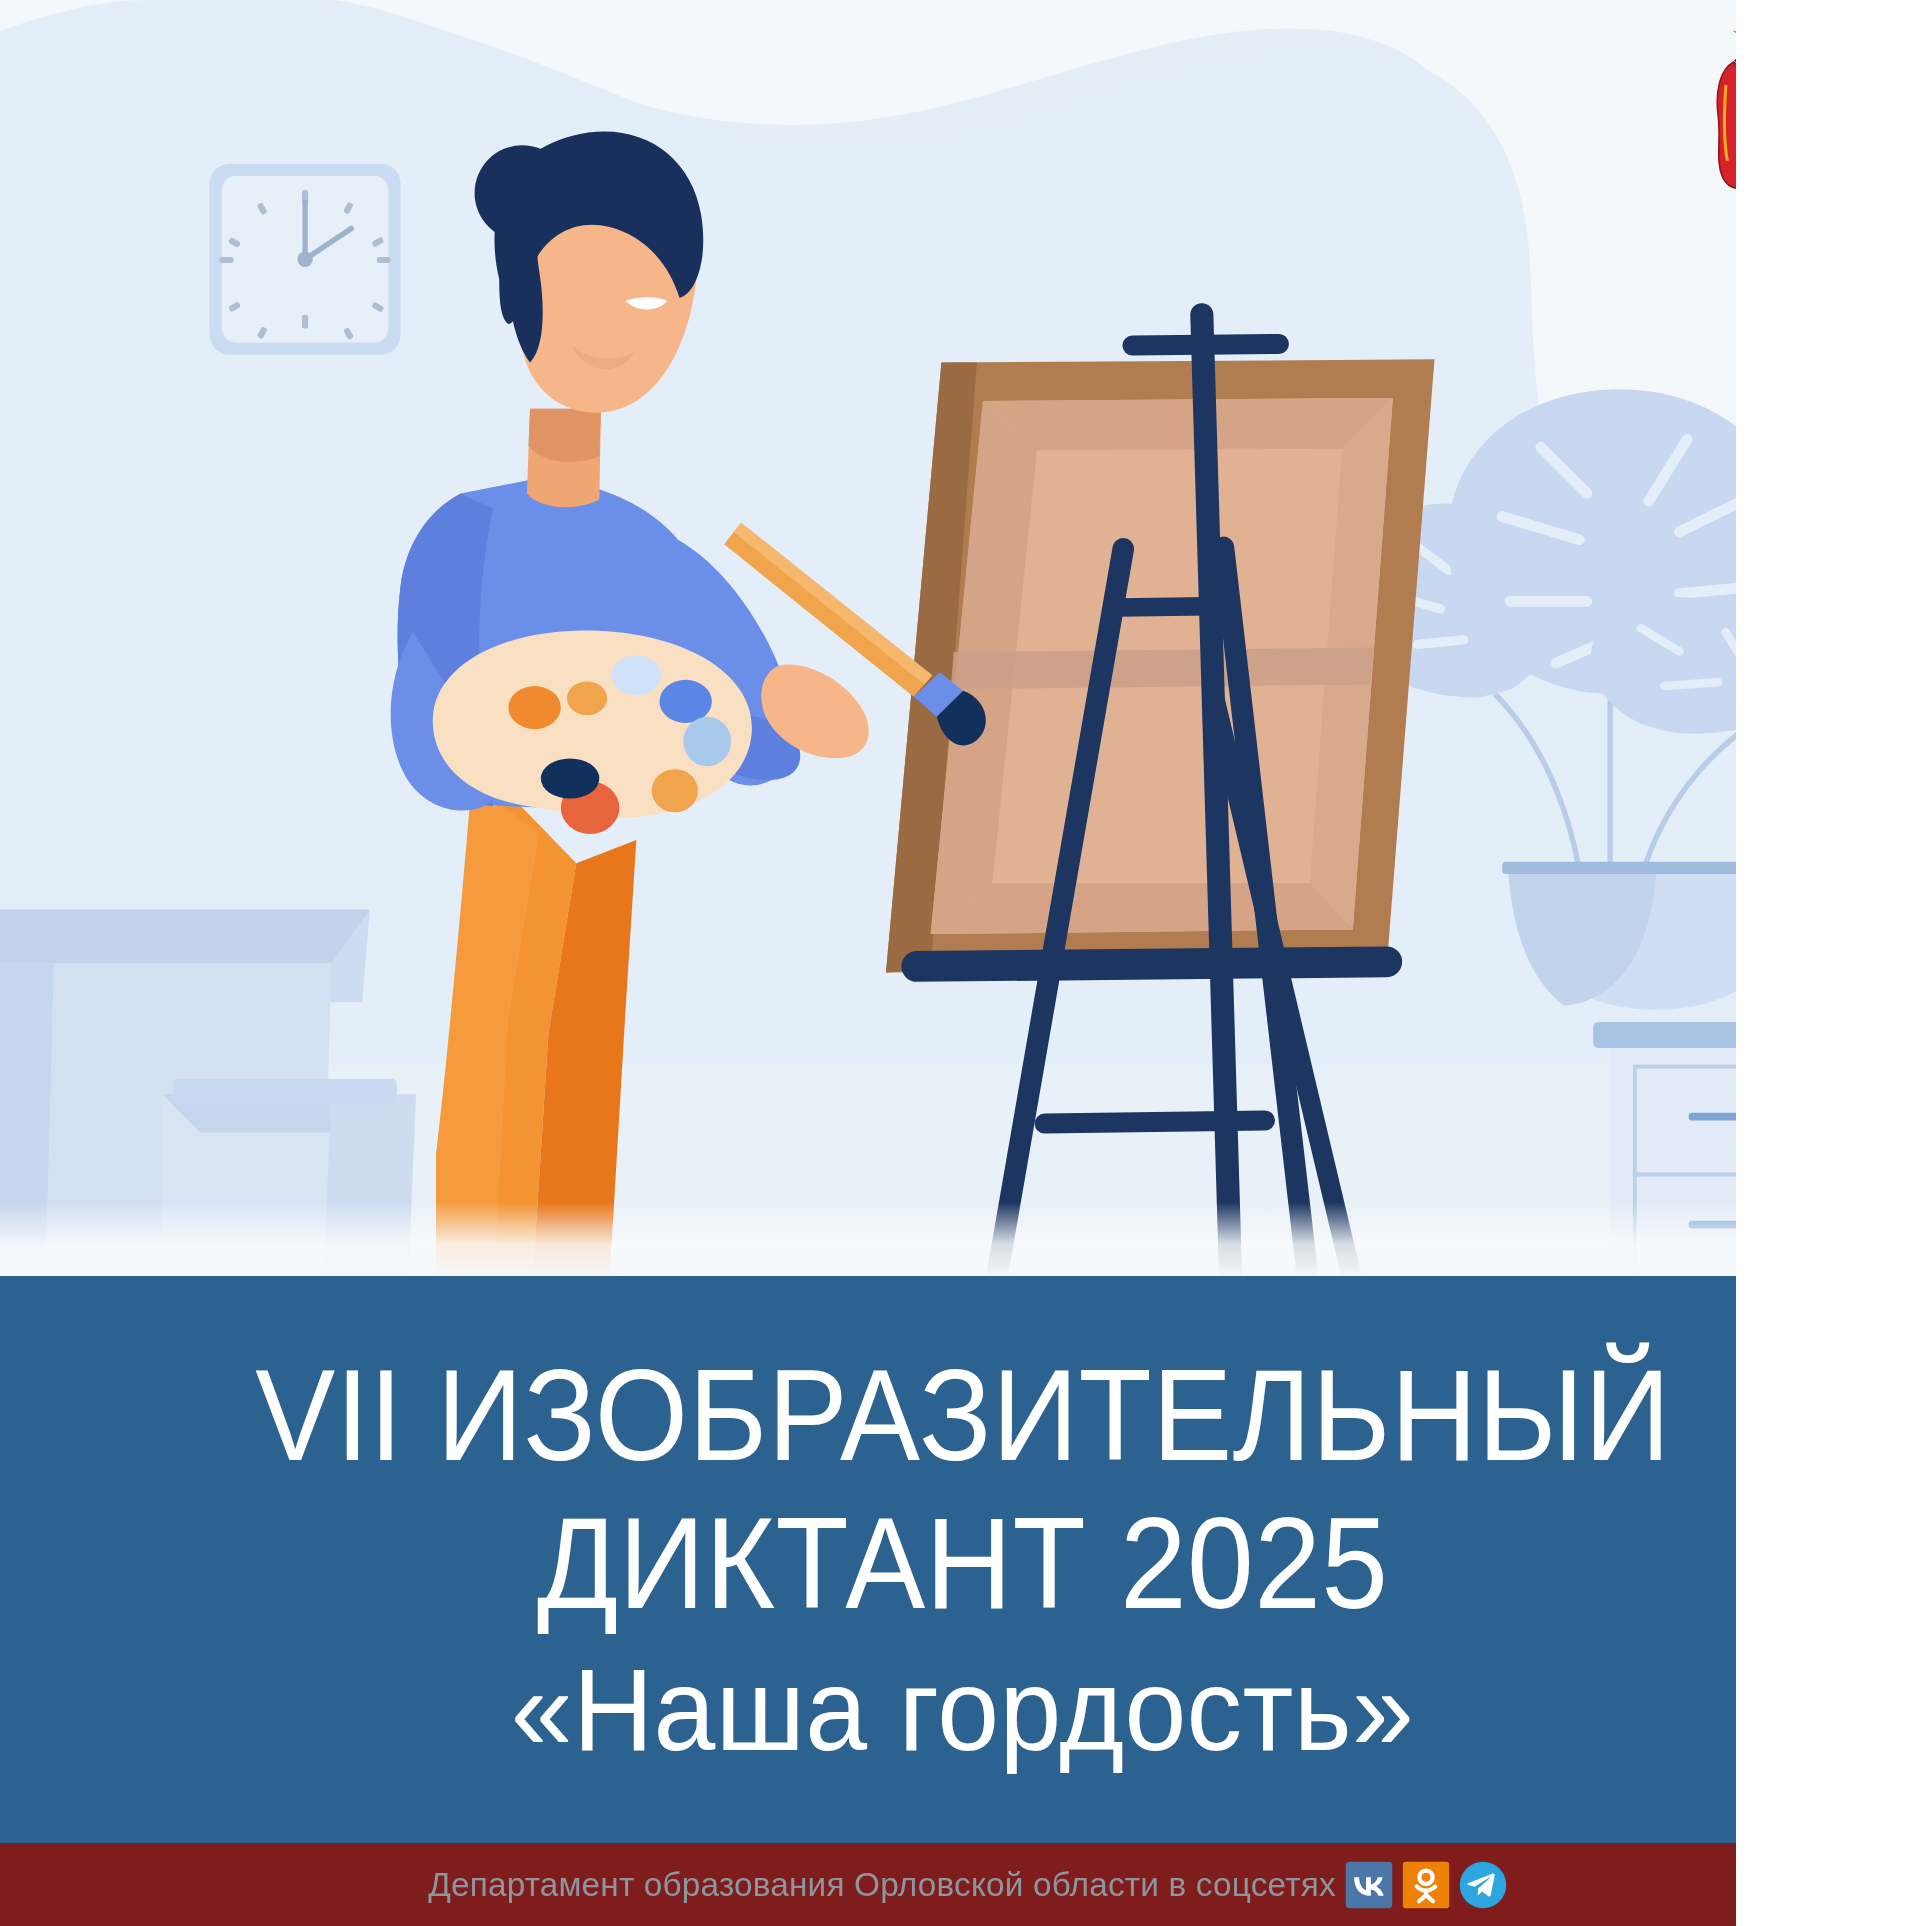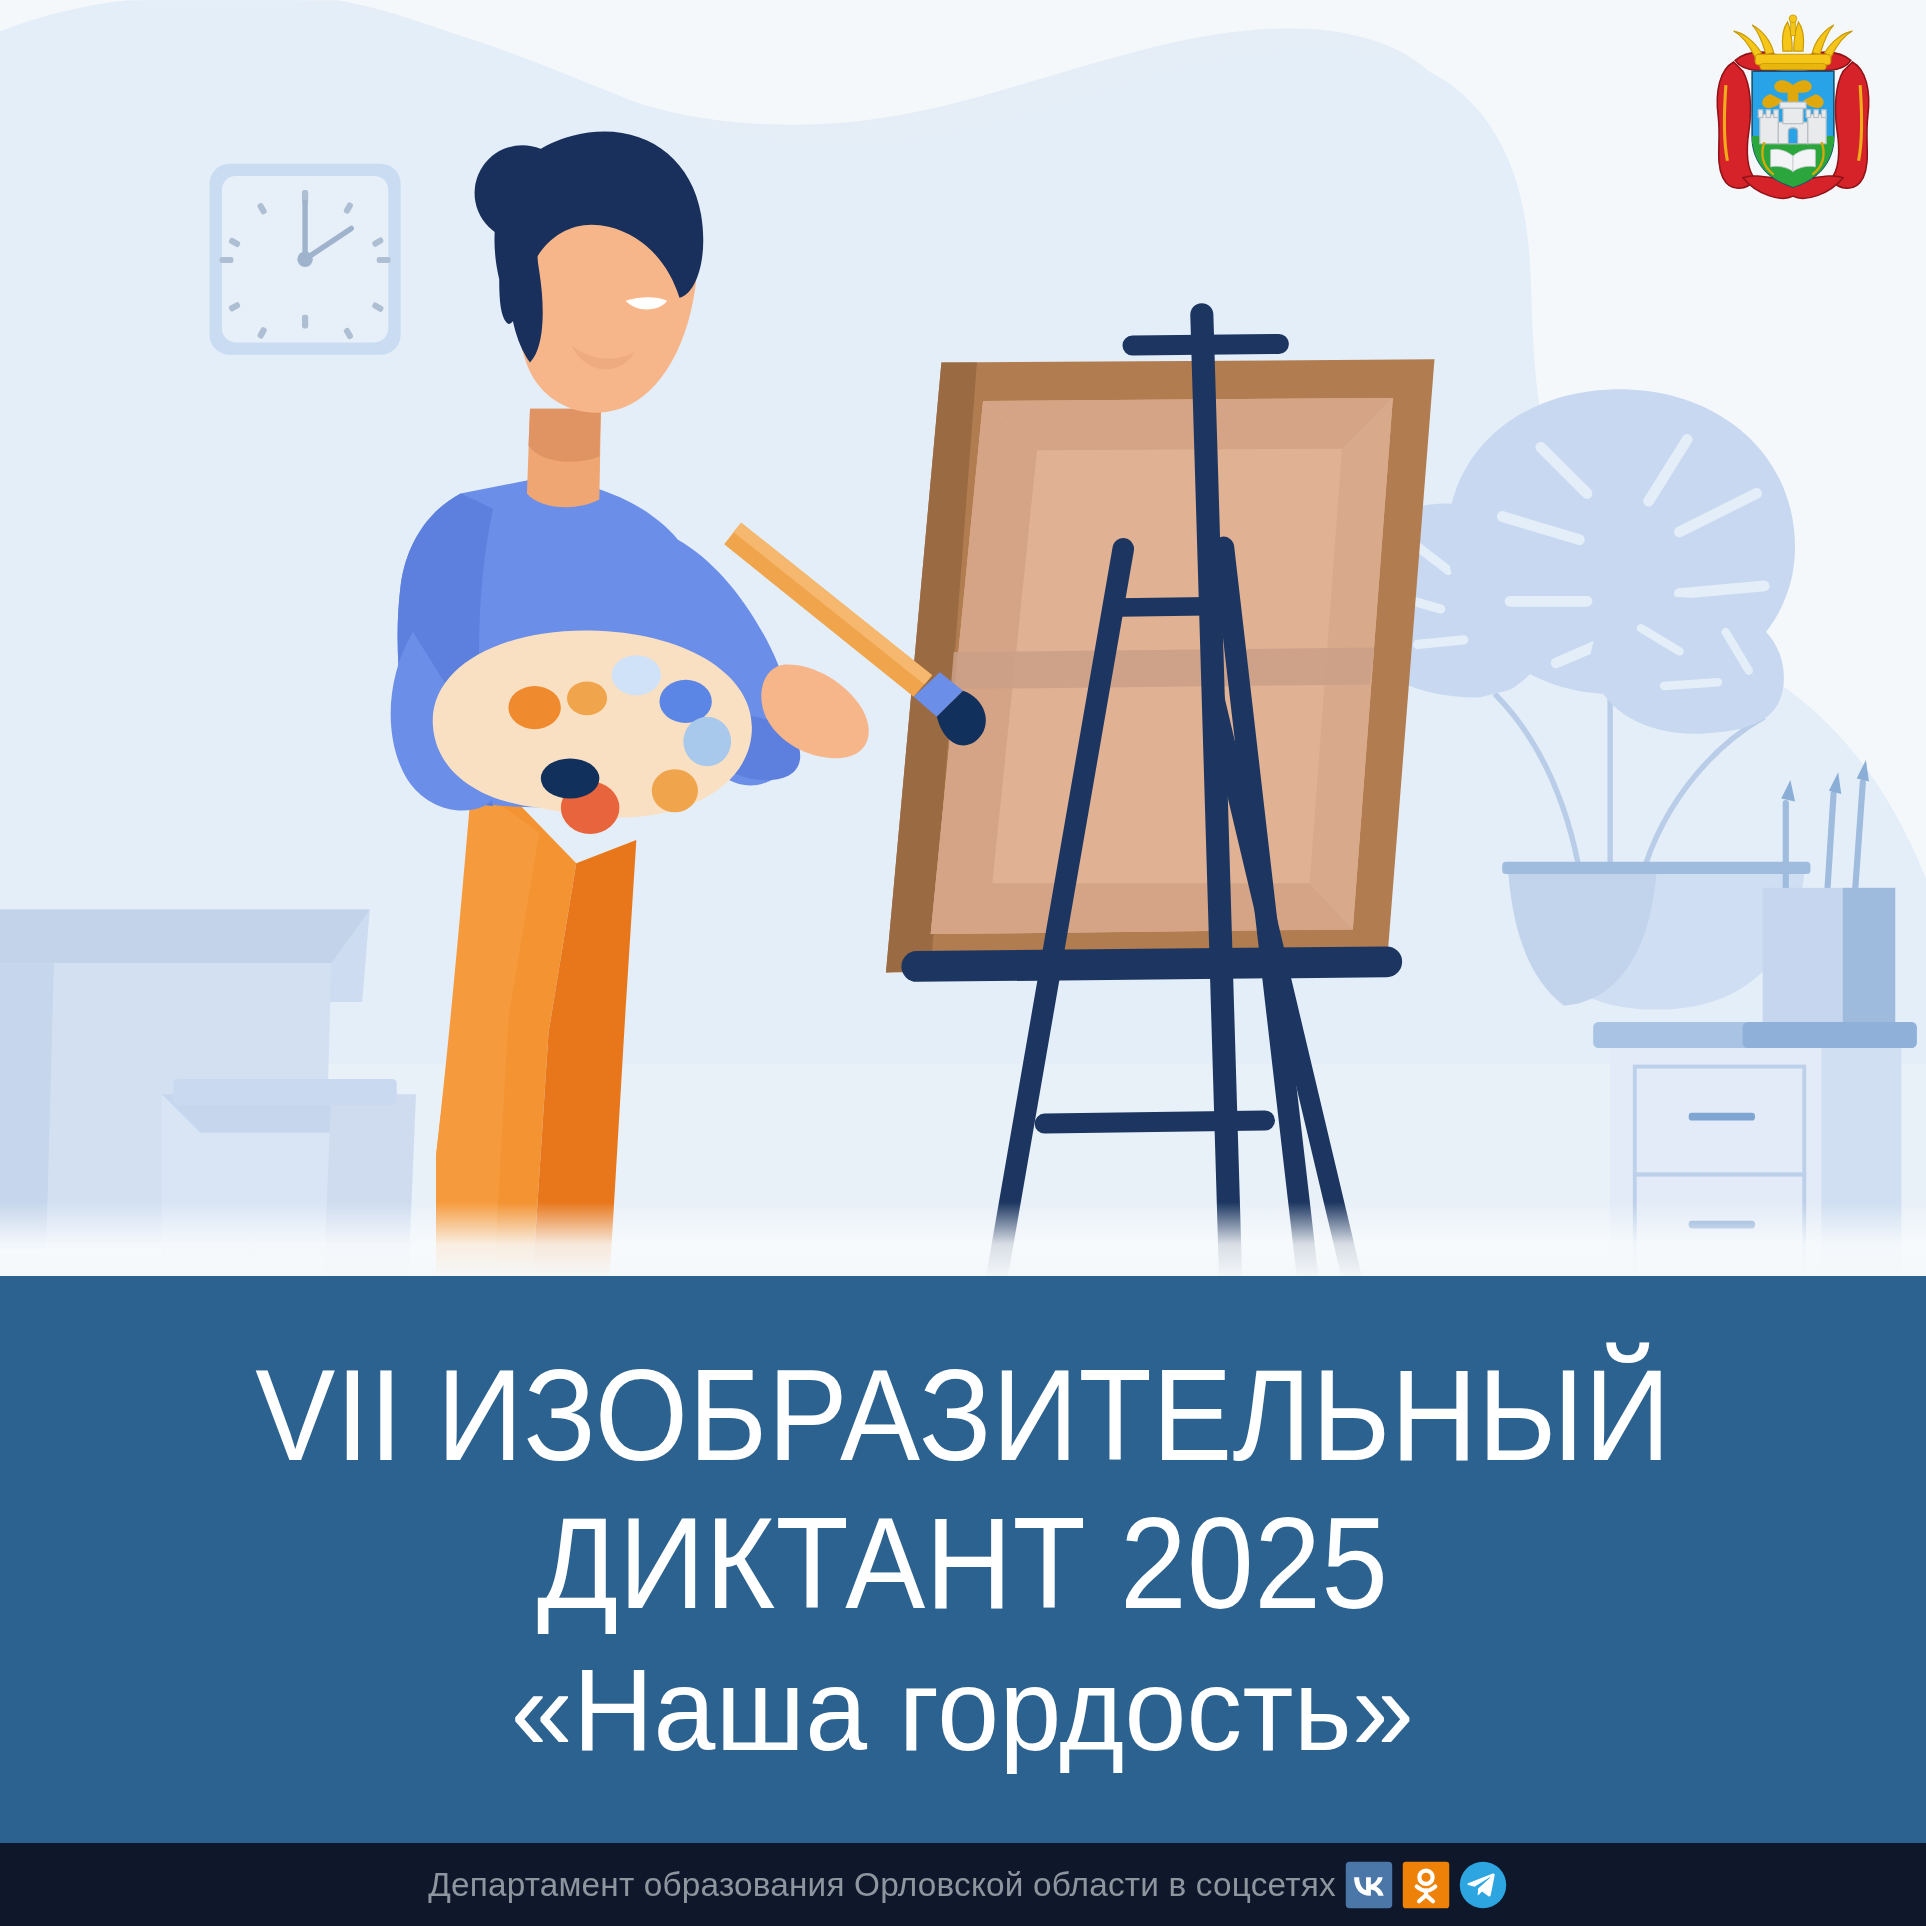--- a/index.html
+++ b/index.html
@@ -1,20 +1,20 @@
 <!DOCTYPE html>
 <html lang="ru" style="font-size:12.3px"><head>
 <meta charset="utf-8">
 <title>VII Изобразительный диктант 2025</title>
 <style>
   html,body{margin:0;padding:0;background:#fff;}
   *{box-sizing:border-box;}
   #poster{
     position:relative;
-    width:1926px;height:1926px;
+    width:1736px;height:1926px;
     overflow:hidden;
     background:#f6f8fa;
     font-family:"Liberation Sans","DejaVu Sans",sans-serif;
   }
 
   
   .stage{position:absolute;left:0;top:0;width:1926px;height:1295px;overflow:hidden;background:#f7f9fb;}
   .stage svg{display:block;width:1926px;height:1295px;}
 
   
@@ -42,21 +42,21 @@
     font-weight:400;
     letter-spacing:0.4px;
   }
   .l1{font-size:129px;transform:scaleX(.93);}
   .l2{font-size:129px;transform:scaleX(.93);margin-top:17px;}
   .l3{font-size:117px;transform:scaleX(.95);margin-top:20px;}
 
   
   .footer{
     position:absolute;left:0;top:1843px;width:1926px;height:83px;
-    background:#0f172a;
+    background:#7f1d1d;
     display:flex;align-items:center;justify-content:center;
   }
   .footer-text{
     color:#8d969e;font-size:34px;letter-spacing:0.2px;white-space:nowrap;
     transform:scaleX(.98);
   }
   .sicons{display:flex;align-items:center;gap:9.2px;}
   .sicon{width:48px;height:48px;display:block;}
 </style>
 </head>

